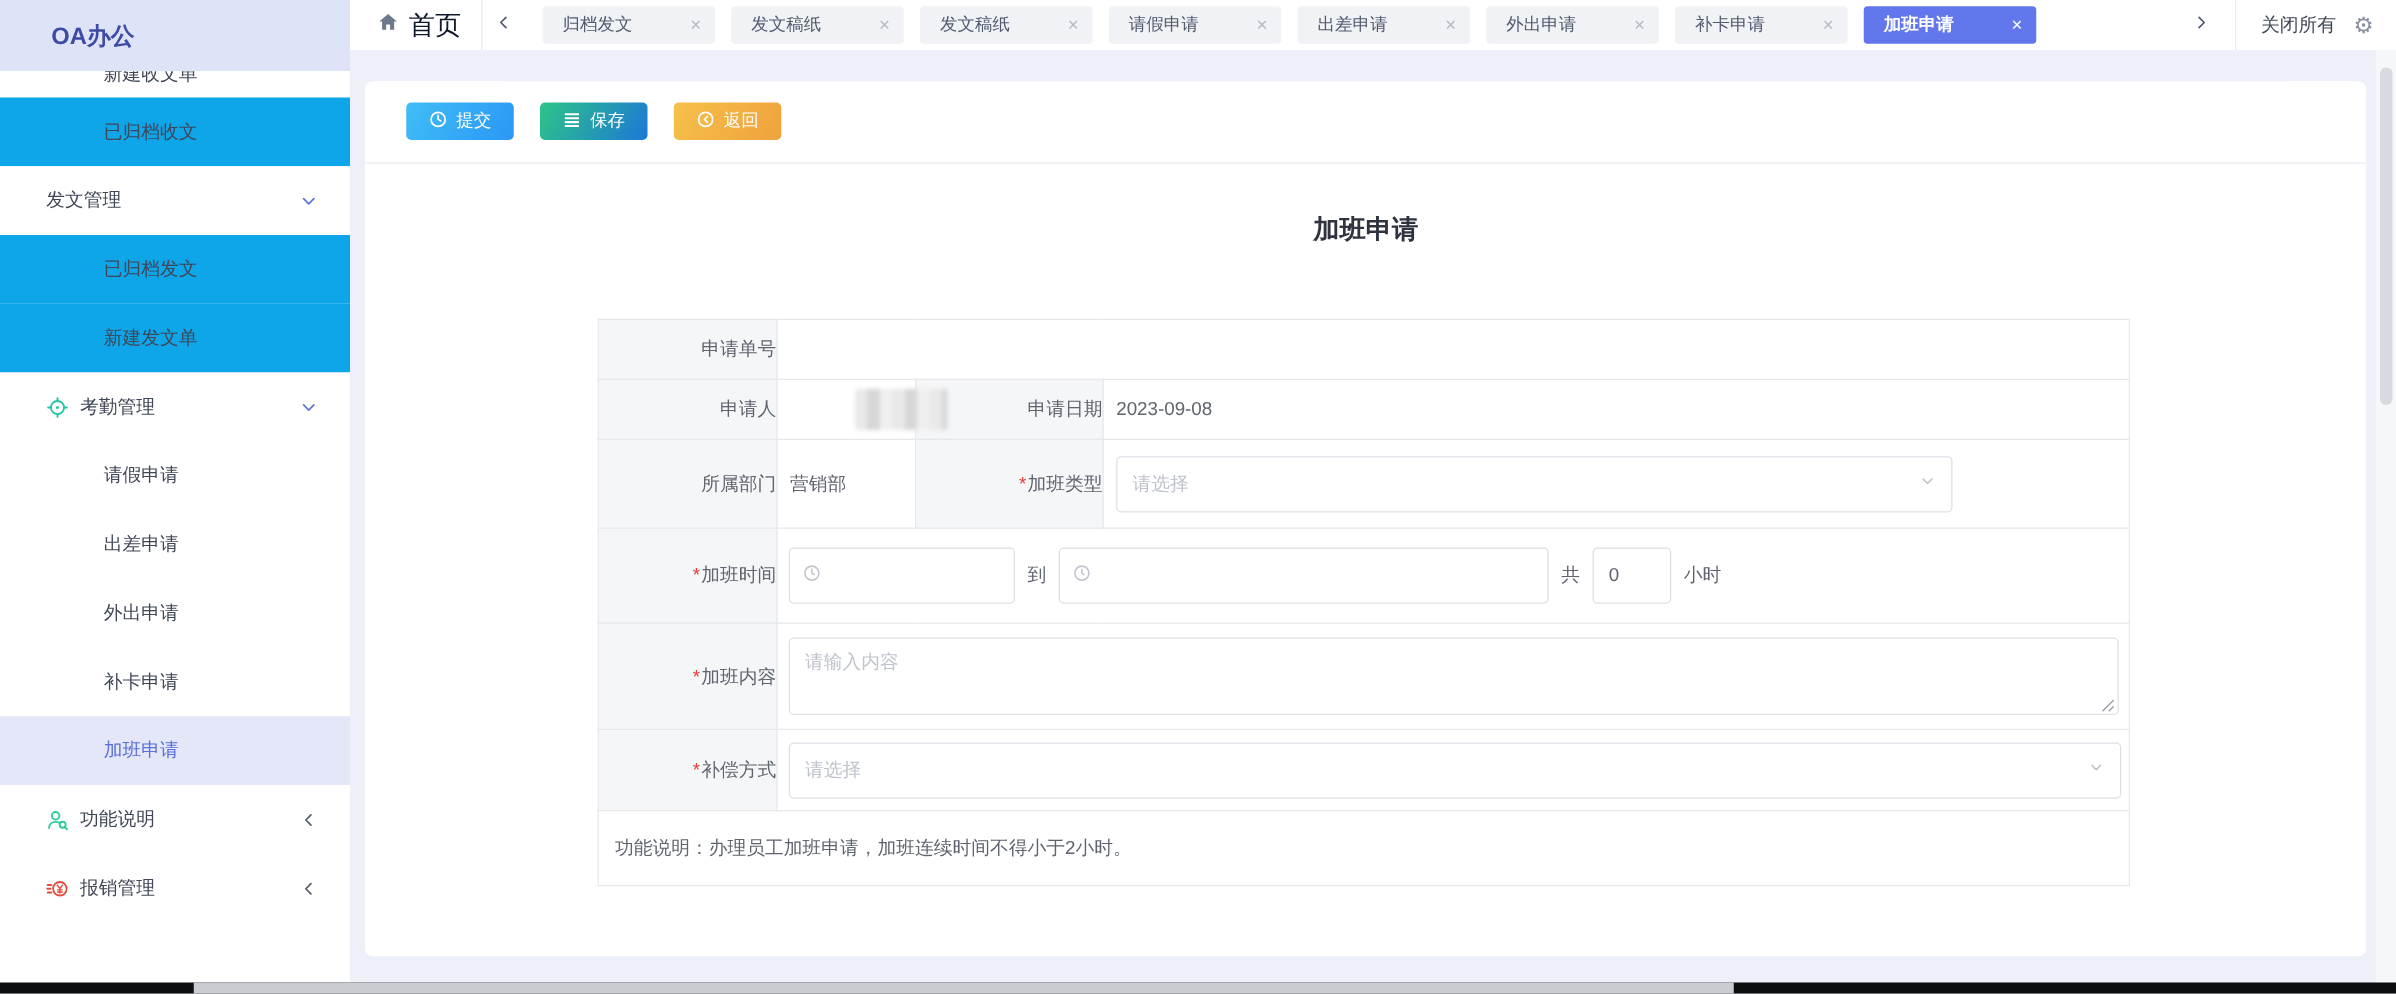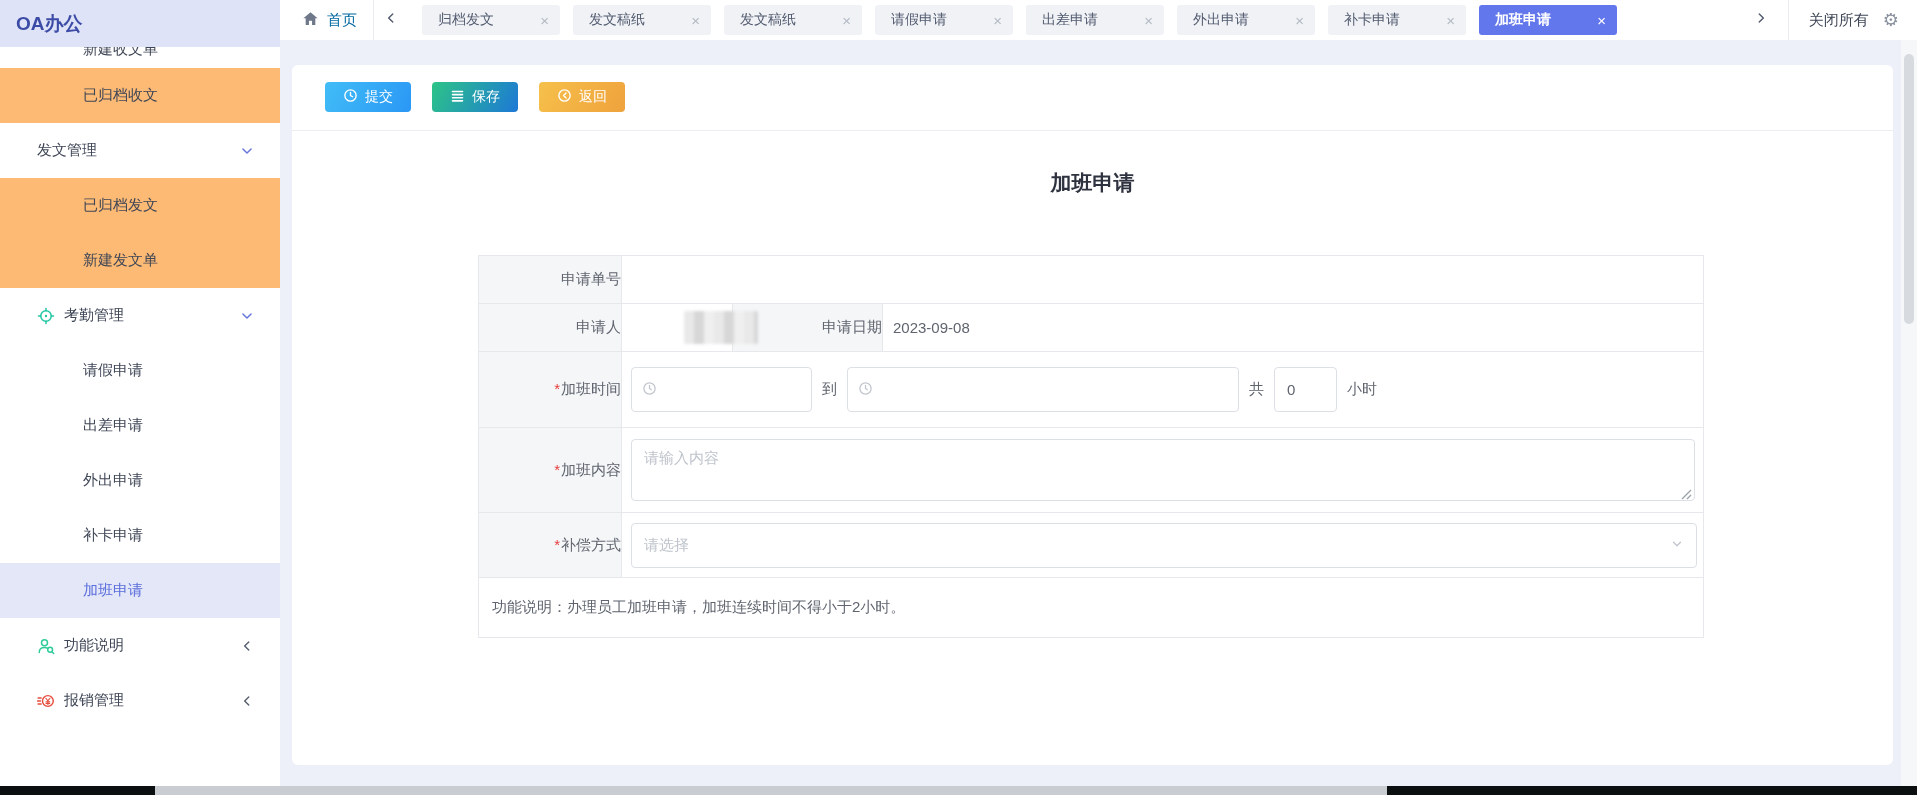--- a/index.html
+++ b/index.html
@@ -3,38 +3,38 @@
 <meta charset="utf-8">
 <style>
   * { box-sizing: border-box; margin: 0; padding: 0; }
   html,body { width:1917px; height:795px; overflow:hidden; }
   body {
     font-family: "Liberation Sans", "DejaVu Sans", sans-serif;
     background:#edf0f8; position:relative; color:#3f4656;
   }
   
   .sidebar { position:absolute; left:0; top:0; width:280px; height:787px; background:#fff; z-index:5; }
-  .sb-header { height:47px; background:#dfe3f7; color:#3b4ba6; font-size:19px; font-weight:600;
-               display:flex; align-items:center; padding-left:16px; }
+  .sb-header { height:57px; background:#dfe3f7; color:#3b4ba6; font-size:19px; font-weight:600;
+               display:flex; align-items:center; padding-left:41px; }
   .menu-item { height:55px; display:flex; align-items:center; font-size:15px; color:#3f4656;
                position:relative; cursor:pointer; background:#fff; }
   .menu-item.sub   { padding-left:83px; }
   .menu-item.group { padding-left:37px; }
-  .menu-item.shaded { background:#fdba74; }
+  .menu-item.shaded { background:#0ea5e9; }
   .menu-item.active { background:#e3e7f8; color:#5a6edc; }
   .menu-item.partial { height:21px; overflow:hidden; }
   .menu-item.partial .mi-label { margin-top:-16px; }
   .mi-icon { width:18px; height:18px; margin-right:9px; display:inline-flex; flex:none; }
   .mi-icon svg { width:18px; height:18px; }
   .mi-chevron { position:absolute; right:26px; top:50%; margin-top:-7px; width:14px; height:14px; }
   .mi-chevron svg { width:14px; height:14px; }
   
   .tabbar { position:absolute; left:280px; top:0; width:1637px; height:40px; background:#fff;
             display:flex; align-items:center; z-index:4; }
-  .tb-home { display:flex; align-items:center; gap:8px; margin-left:22px; font-size:15px; color:#0369a1; cursor:pointer; }
+  .tb-home { display:flex; align-items:center; gap:8px; margin-left:22px; font-size:21px; color:#0f172a; cursor:pointer; }
   .tb-home svg { width:17px; height:17px; }
   .tb-sep { width:1px; height:40px; background:#e9ebef; margin-left:16px; }
   .tb-nav { width:34px; height:40px; display:flex; align-items:center; justify-content:center; cursor:pointer; }
   .tb-nav svg { width:14px; height:14px; }
   .tabstrip { display:flex; align-items:center; gap:13px; margin-left:14px; }
   .tab { width:138px; height:30px; background:#f0f2f6; border-radius:3px; display:flex; align-items:center;
          justify-content:space-between; padding:0 11px 0 16px; font-size:14px; color:#515a6e; cursor:pointer; }
   .tab .tab-close { color:#b4bac4; font-size:15px; line-height:1; }
   .tab.active { background:var(--c-accent,#6377ec); color:#fff; font-weight:600; }
   .tab.active .tab-close { color:#fff; font-weight:400; }
@@ -287,20 +287,37 @@
         <td class="val" colspan="3"></td>
       </tr>
       <tr style="height:48px">
         <td class="lbl">申请人</td>
         <td class="val" style="padding-left:0;">
           <div class="blur-name"></div>
         </td>
         <td class="lbl">申请日期</td>
         <td class="val">2023-09-08</td>
       </tr>
+      <tr style="height:71px">
+        <td class="lbl">所属部门</td>
+        <td class="val">营销部</td>
+        <td class="lbl">
+          <span class="req">*</span><span>加班类型</span>
+        </td>
+        <td class="val">
+          <div class="sel" style="width:669px;">
+            <span class="ph">请选择</span>
+            <span>
+              <svg viewBox="0 0 24 24" fill="none" stroke="#c0c4cc" stroke-width="2.2" stroke-linecap="round" stroke-linejoin="round">
+                    <polyline points="6,9 12,15 18,9"></polyline>
+                  </svg>
+            </span>
+          </div>
+        </td>
+      </tr>
       <tr style="height:76px">
         <td class="lbl">
           <span class="req">*</span><span>加班时间</span>
         </td>
         <td class="val" colspan="3" style="padding-left:0;">
           <div class="ctl-row">
             <div class="time-in" style="width:181px;">
               <span>
                 <svg viewBox="0 0 24 24" fill="none" stroke="#c0c4cc" stroke-width="2">
                       <circle cx="12" cy="12" r="9"></circle>

